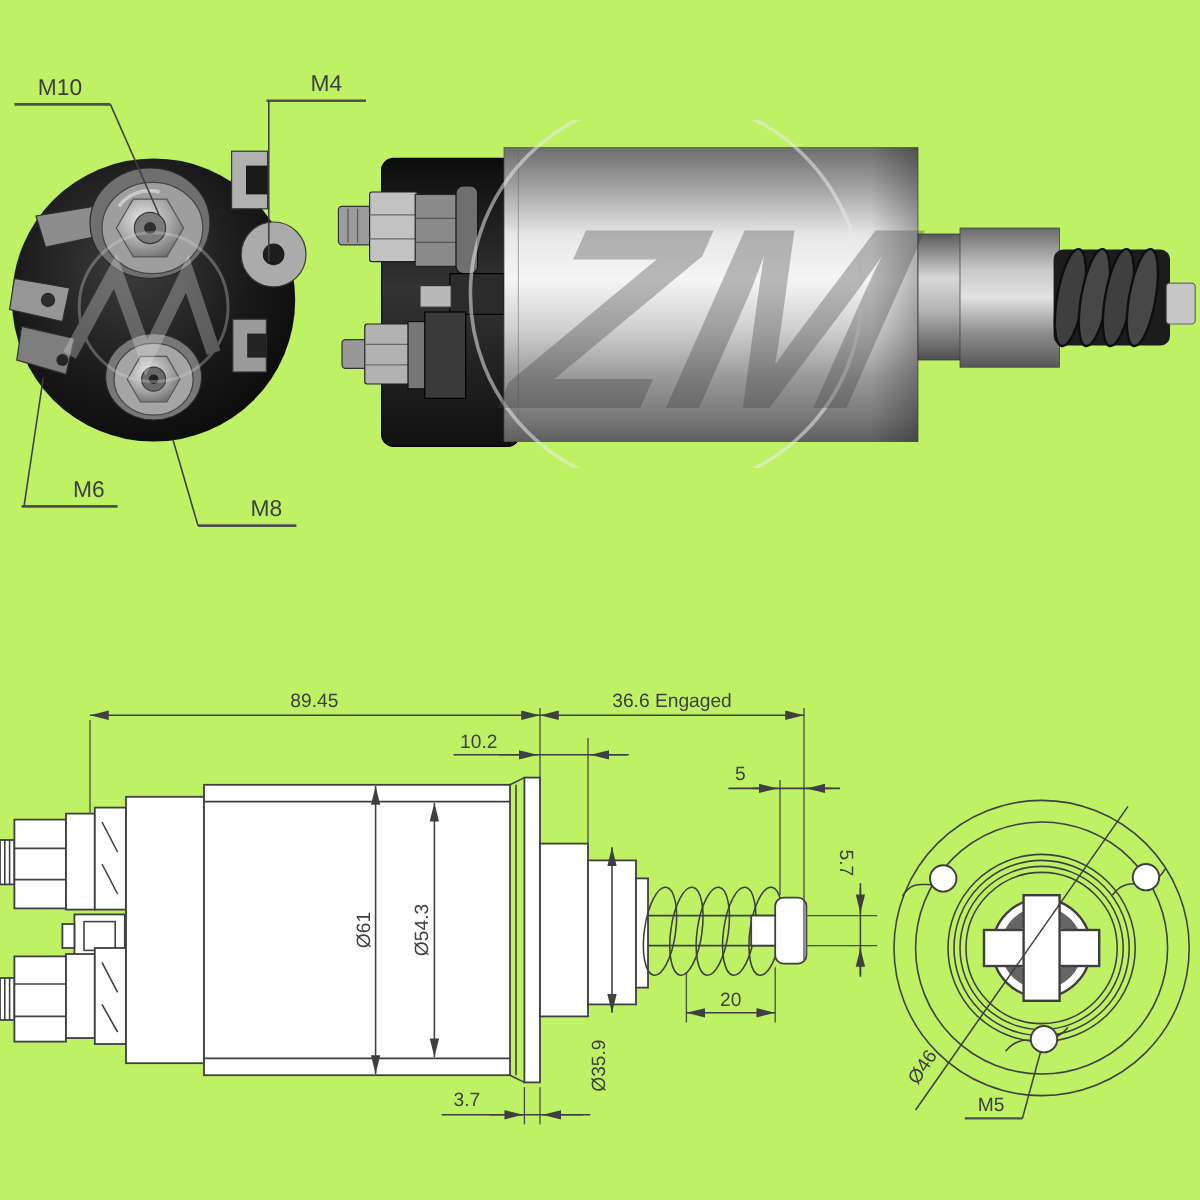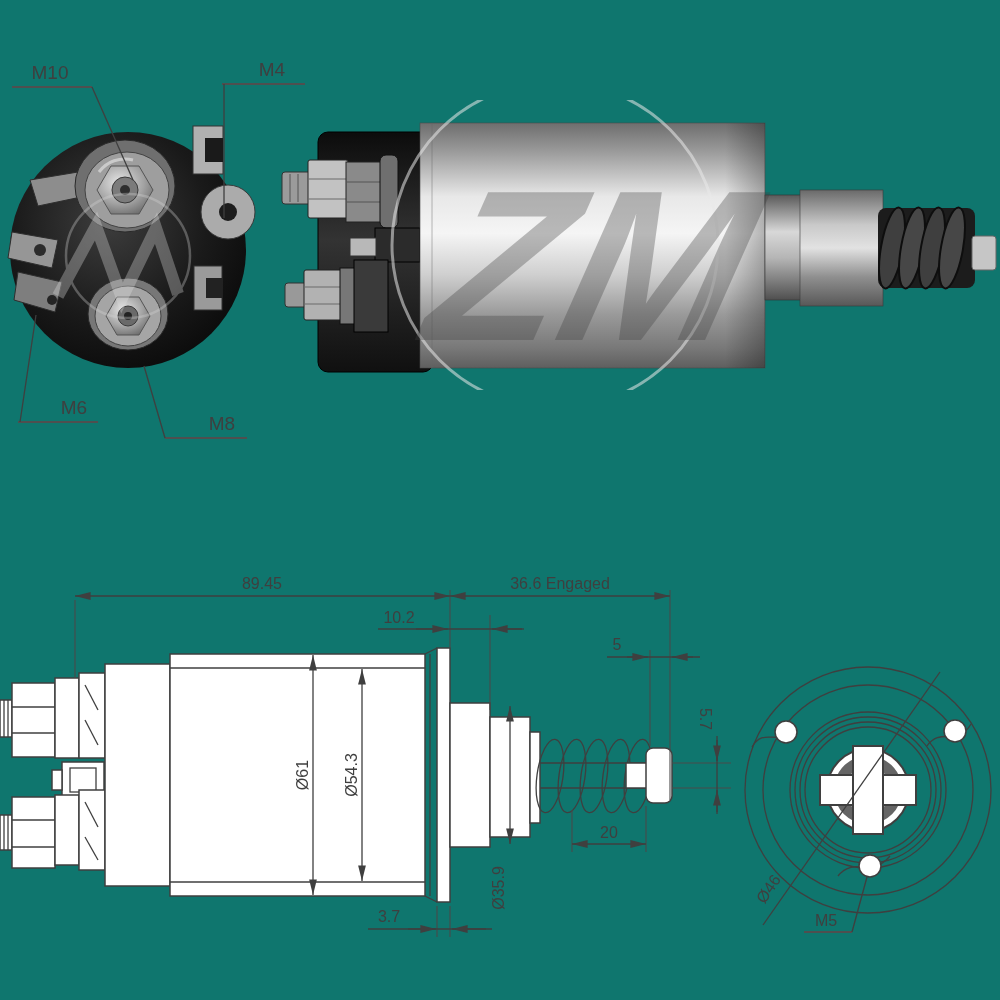--- a/index.html
+++ b/index.html
@@ -1,16 +1,16 @@
 <!DOCTYPE html>
 <html><head>
 <meta charset="utf-8">
 <style>
   html,body{margin:0;padding:0;background:#fff;}
-  .canvas{position:relative;width:1000px;height:1000px;background:#0f766e;overflow:hidden;
+  .canvas{position:relative;width:1000px;height:1000px;background:#bef264;overflow:hidden;
           font-family:"Liberation Sans",sans-serif;}
   svg{position:absolute;display:block;}
   #sv-terminal{left:0;top:0;}
   #sv-photo{left:280px;top:100px;}
   #sv-drawing{left:0;top:560px;}
   text{font-family:"Liberation Sans",sans-serif;fill:#3f3f3f;}
   .dimtxt{font-size:16px;}
   .lbltxt{font-size:19px;}
   .thin{stroke:#4a4a4a;stroke-width:1.1;fill:none;}
   .dline{stroke:#3f3f3f;stroke-width:1.3;fill:none;}

